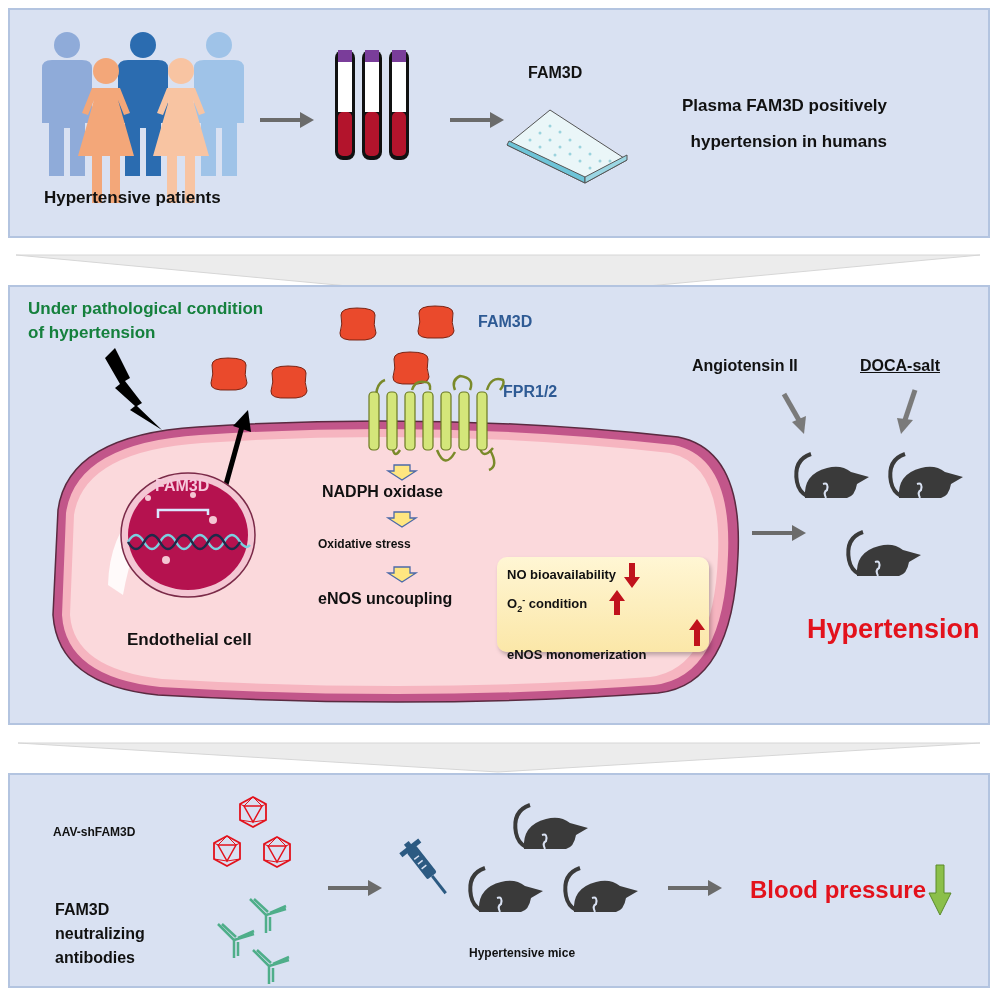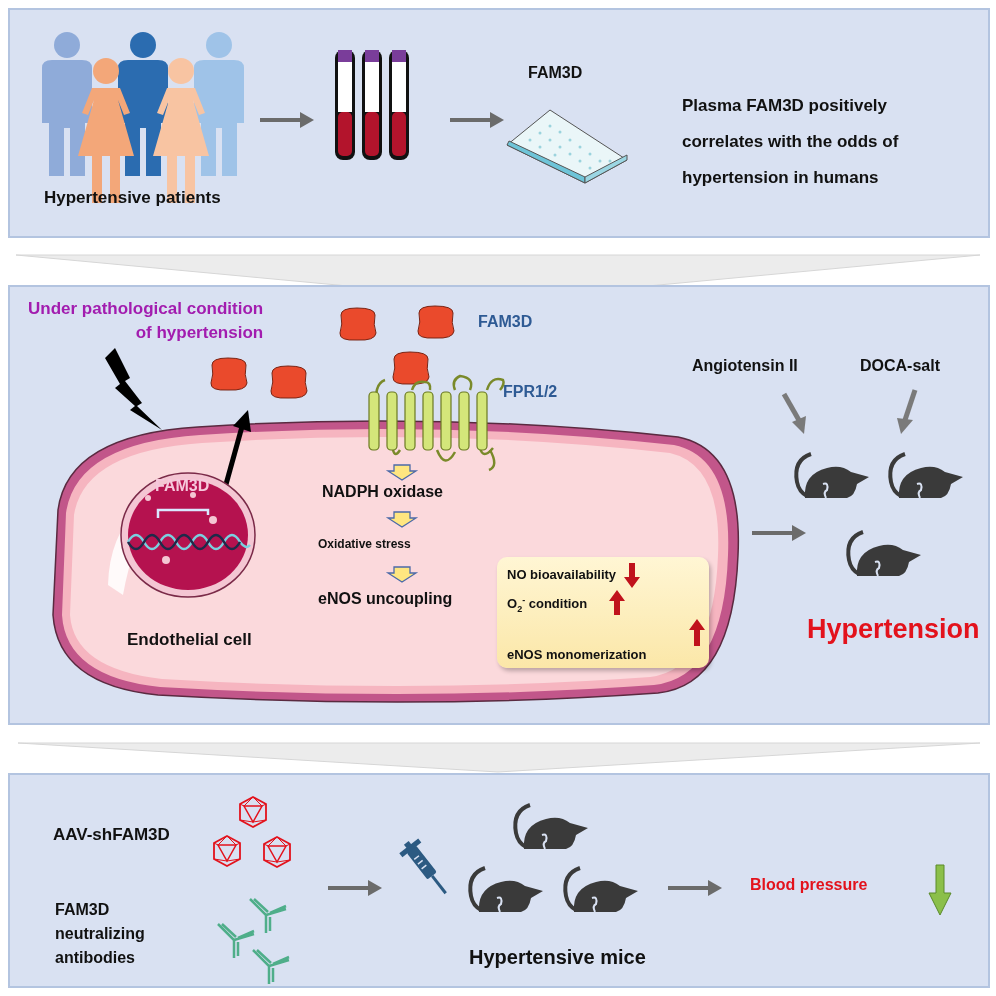--- a/index.html
+++ b/index.html
@@ -93,33 +93,32 @@
       <circle cx="65" cy="49" r="1.5"></circle>
       <circle cx="85" cy="49" r="1.5"></circle>
       <circle cx="75" cy="56" r="1.5"></circle>
     <circle cx="95" cy="56" r="1.5"></circle>
       <circle cx="85" cy="63" r="1.5"></circle>
       <circle cx="105" cy="56" r="1.5"></circle>
       <circle cx="50" cy="50" r="1.5"></circle>
   </g>
 </svg>
 
-<div style="position:absolute;left:682px;top:88px;font-size:17px;font-weight:bold;line-height:36px;color:#111;">
+<div style="position:absolute;left:682px;top:88px;font-size:17px;font-weight:bold;line-height:36px;color:#111;text-align:right;">
   <div>Plasma FAM3D positively</div>
-  <div>correlates with the odds of</div>
   <div>hypertension in humans</div>
 </div>
 
 <svg class="chev" style="top:242px;" width="996" height="50" viewBox="0 0 996 50">
   <path d="M16 3 L980 3 L498 48 Z" fill="#ececec" stroke="#d6d6d6" stroke-width="1"></path>
 </svg>
 
 <div class="panel" style="left:8px;top:285px;width:982px;height:440px;"></div>
 
-<div style="position:absolute;left:28px;top:297px;font-size:17px;font-weight:bold;line-height:24px;color:#a21caf;text-align:right;">
+<div style="position:absolute;left:28px;top:297px;font-size:17px;font-weight:bold;line-height:24px;color:#15803d;">
   <div>Under pathological condition</div>
   <div>of hypertension</div>
 </div>
 
 <svg style="left:38px;top:415px;" width="715" height="295" viewBox="0 0 715 295">
   <path d="M20 95 Q30 20 160 12 Q400 -4 640 22 Q705 35 700 140 Q695 270 620 278 Q380 295 120 280 Q20 270 15 200 Z" fill="#c2568a" stroke="#5a2a40" stroke-width="1.5"></path>
   <path d="M28 98 Q38 28 162 20 Q400 4 636 30 Q694 42 690 140 Q686 262 616 270 Q380 287 122 272 Q28 262 24 200 Z" fill="#f6b5c0"></path>
   <path d="M36 100 Q46 36 164 28 Q400 12 632 38 Q684 50 680 140 Q676 254 612 262 Q380 279 124 264 Q36 254 32 200 Z" fill="#fbd9dc"></path>
   <path d="M70 170 Q72 90 150 65 Q100 95 85 180 Z" fill="#ffffff" opacity="0.85"></path>
 </svg>
@@ -188,21 +187,21 @@
 <div class="txt" style="left:322px;top:483px;font-size:16px;">NADPH oxidase</div>
 <svg style="left:387px;top:512px;" width="30" height="16">
     <path d="M7 0 L23 0 L23 6 L29 6 L15 15 L1 6 L7 6 Z" fill="#ffe680" stroke="#4c6aa8" stroke-width="1.3"></path>
   </svg>
 <div class="txt" style="left:318px;top:537px;font-size:12px;">Oxidative stress</div>
 <svg style="left:387px;top:567px;" width="30" height="16">
     <path d="M7 0 L23 0 L23 6 L29 6 L15 15 L1 6 L7 6 Z" fill="#ffe680" stroke="#4c6aa8" stroke-width="1.3"></path>
   </svg>
 <div class="txt" style="left:318px;top:590px;font-size:16px;">eNOS uncoupling</div>
 
-<div style="position:absolute;left:497px;top:557px;width:212px;height:111px;background:linear-gradient(#fff6d4,#fbe7a8);border-radius:10px;box-shadow:2px 3px 4px rgba(0,0,0,0.25);">
+<div style="position:absolute;left:497px;top:557px;width:212px;height:95px;background:linear-gradient(#fff6d4,#fbe7a8);border-radius:10px;box-shadow:2px 3px 4px rgba(0,0,0,0.25);">
   <div style="position:absolute;left:10px;top:10px;font-size:13px;font-weight:bold;color:#111;">
     <span>NO bioavailability</span>
   </div>
   <svg style="left:127px;top:6px;" width="16" height="26">
       <path d="M5 0 L11 0 L11 14 L16 14 L8 25 L0 14 L5 14 Z" fill="#c0121c"></path>
     </svg>
   <div style="position:absolute;left:10px;top:38px;font-size:13px;font-weight:bold;color:#111;">
     <span>O</span><sub style="font-size:9px;">2</sub><sup style="font-size:9px;">-</sup><span> condition</span>
   </div>
   <svg style="left:112px;top:33px;" width="16" height="26">
@@ -210,21 +209,21 @@
     </svg>
   <div style="position:absolute;left:10px;top:66px;font-size:13px;font-weight:bold;color:#111;margin-top:24px;">
     <span>eNOS monomerization</span>
   </div>
   <svg style="left:192px;top:62px;" width="16" height="28">
       <path d="M8 0 L16 11 L11 11 L11 27 L5 27 L5 11 L0 11 Z" fill="#c0121c"></path>
     </svg>
 </div>
 
 <div class="txt" style="left:692px;top:357px;font-size:16px;">Angiotensin II</div>
-<div class="txt" style="left:860px;top:357px;font-size:16px;">DOCA-salt</div>
+<div class="txt" style="left:860px;top:357px;font-size:16px;text-decoration:underline;">DOCA-salt</div>
 
 <svg style="left:780px;top:392px;" width="30" height="45">
     <path d="M4 2 L20 30" stroke="#7a7a7a" stroke-width="5"></path>
     <path d="M12 30 L26 24 L24 42 Z" fill="#7a7a7a"></path>
   </svg>
 <svg style="left:895px;top:388px;" width="30" height="48">
     <path d="M20 2 L10 32" stroke="#7a7a7a" stroke-width="5"></path>
     <path d="M2 30 L18 32 L6 46 Z" fill="#7a7a7a"></path>
   </svg>
 
@@ -249,21 +248,21 @@
   </svg>
 
 <div class="txt red" style="left:807px;top:614px;font-size:27px;">Hypertension</div>
 
 <svg class="chev" style="top:730px;" width="996" height="50" viewBox="0 0 996 50">
   <path d="M18 3 L980 3 L498 32 Z" fill="#ececec" stroke="#d6d6d6" stroke-width="1"></path>
 </svg>
 
 <div class="panel" style="left:8px;top:773px;width:982px;height:215px;"></div>
 
-<div class="txt" style="left:53px;top:825px;font-size:17px;">AAV-shFAM3D</div>
+<div class="txt" style="left:53px;top:825px;font-size:12px;">AAV-shFAM3D</div>
 <div style="position:absolute;left:55px;top:898px;font-size:16px;font-weight:bold;line-height:24px;color:#111;">
   <div>FAM3D</div>
   <div>neutralizing</div>
   <div>antibodies</div>
 </div>
 
 <svg style="left:237px;top:796px;" width="32" height="32" viewBox="0 0 32 32">
     <polygon points="16,1 29,8 29,24 16,31 3,24 3,8" fill="none" stroke="#e3121c" stroke-width="1.8"></polygon>
     <polygon points="7,10 25,10 16,26" fill="none" stroke="#e3121c" stroke-width="1.5"></polygon>
     <path d="M16 1 L7 10 M16 1 L25 10 M3 24 L16 26 M29 24 L16 26 M3 8 L7 10 M29 8 L25 10" stroke="#e3121c" stroke-width="1"></path>
@@ -312,23 +311,23 @@
     <path d="M18 2 Q0 8 4 30 Q6 40 14 44" fill="none" stroke="#3a3a3a" stroke-width="4"></path>
     <path d="M12 46 Q10 22 34 16 Q48 12 58 20 L76 25 L64 32 Q62 44 54 46 Z" fill="#3a3a3a"></path>
     <path d="M30 32 Q36 30 34 38 Q30 40 33 46" fill="none" stroke="#d9e1f2" stroke-width="2"></path>
   </svg>
 <svg style="left:562px;top:866px;" width="80" height="50" viewBox="0 0 80 50">
     <path d="M18 2 Q0 8 4 30 Q6 40 14 44" fill="none" stroke="#3a3a3a" stroke-width="4"></path>
     <path d="M12 46 Q10 22 34 16 Q48 12 58 20 L76 25 L64 32 Q62 44 54 46 Z" fill="#3a3a3a"></path>
     <path d="M30 32 Q36 30 34 38 Q30 40 33 46" fill="none" stroke="#d9e1f2" stroke-width="2"></path>
   </svg>
 
-<div class="txt" style="left:469px;top:946px;font-size:20px;">Hypertensive mice</div>
+<div class="txt" style="left:469px;top:946px;font-size:12px;">Hypertensive mice</div>
 
 <svg style="left:668px;top:880px;" width="55" height="16">
     <path d="M0 6 L40 6 L40 0 L54 8 L40 16 L40 10 L0 10 Z" fill="#6b6b6b"></path>
   </svg>
 
-<div class="txt red" style="left:750px;top:876px;font-size:16px;">Blood pressure</div>
+<div class="txt red" style="left:750px;top:876px;font-size:24px;">Blood pressure</div>
 
 <svg style="left:929px;top:865px;" width="22" height="50" viewBox="0 0 22 50">
     <path d="M7 0 L15 0 L15 28 L22 28 L11 50 L0 28 L7 28 Z" fill="#8bbf4a" stroke="#5a8a2a" stroke-width="1"></path>
   </svg>
 
 </body></html>

